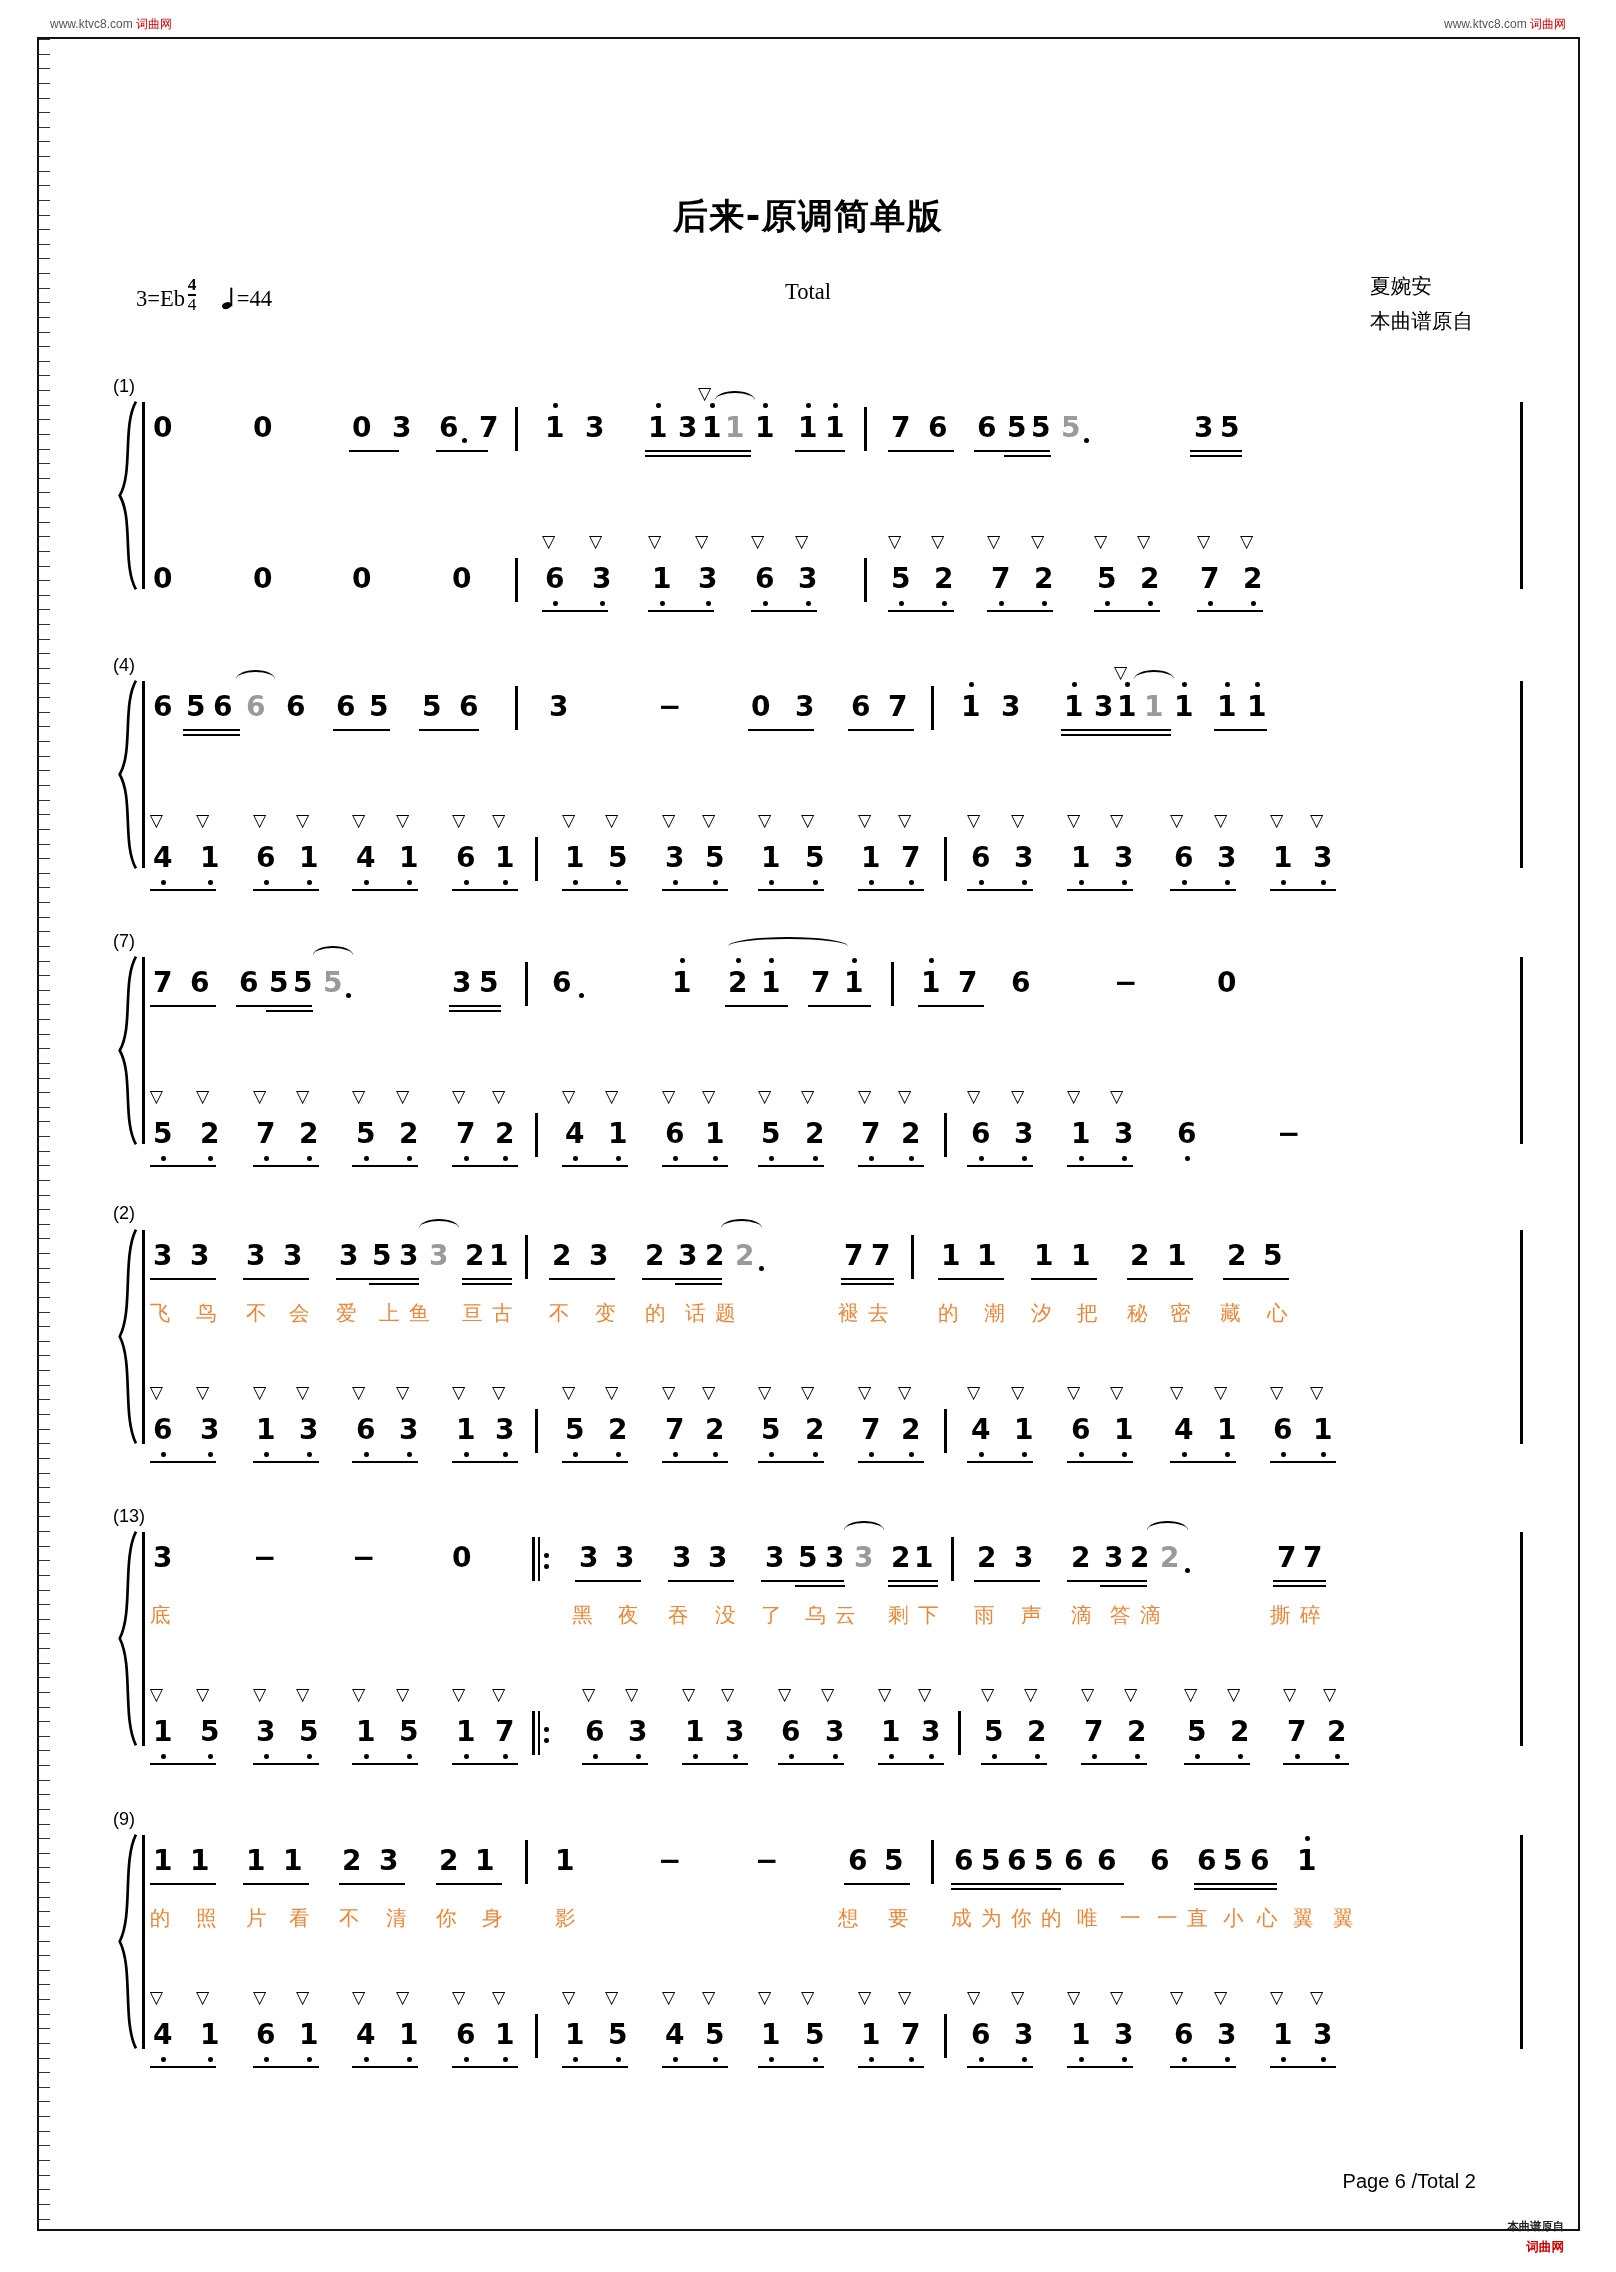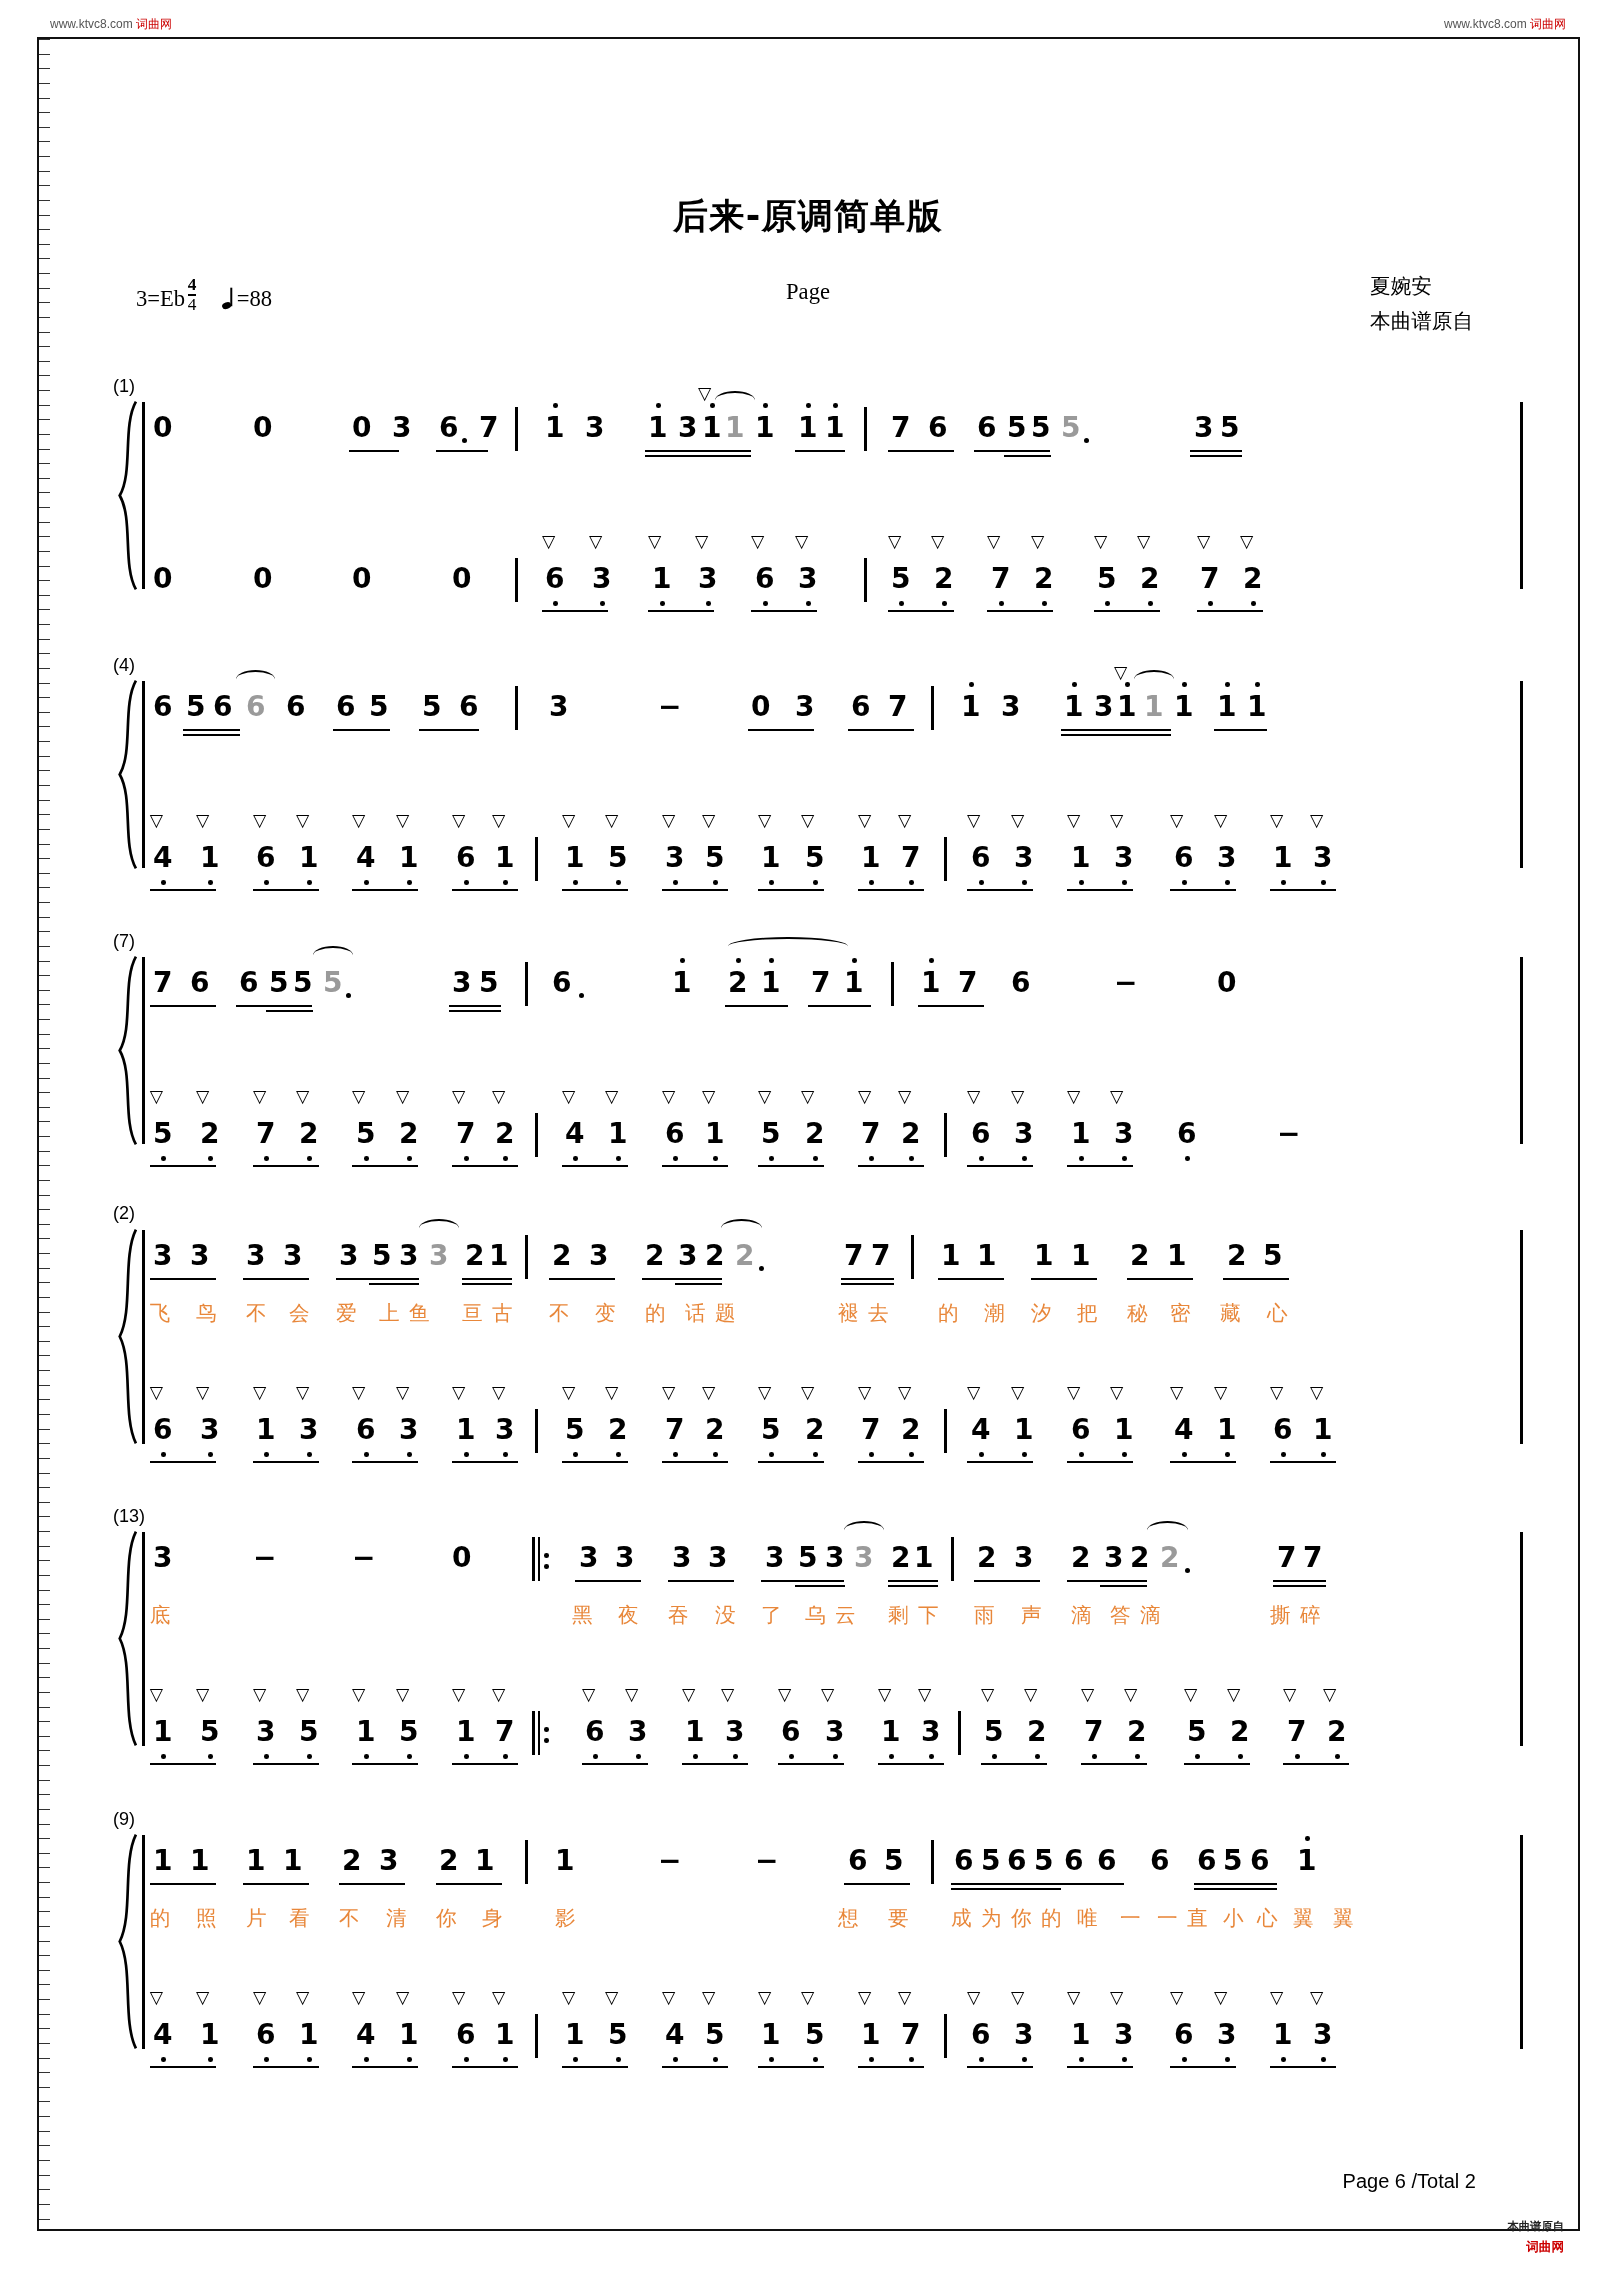--- a/index.html
+++ b/index.html
@@ -256,29 +256,29 @@
     <i style="top:2092px"></i>
     <i style="top:2106px"></i>
     <i style="top:2121px"></i>
     <i style="top:2136px"></i>
     <i style="top:2150px"></i>
     <i style="top:2165px"></i>
     <i style="top:2180px"></i>
   </div>
 
 <h1 class="title">后来-原调简单版</h1>
-<div class="subtitle">Page</div>
+<div class="subtitle">Total</div>
 
 <div class="meta-key">
   <span>3=Eb</span><span class="frac"><b>4</b><span style="border-top:2px solid #000;display:block;">4</span></span>
   <span class="tempo">
     <svg width="14.6" height="26.6" viewBox="0 0 22 40" style="vertical-align:-5.3px">
       <ellipse cx="7" cy="31" rx="7" ry="5" fill="#000" transform="rotate(-18 7 31)"></ellipse>
       <rect x="12.5" y="4" width="3" height="28" fill="#000"></rect>
-    </svg><span>=88</span>
+    </svg><span>=44</span>
   </span>
 </div>
 
 <div class="credits">
   <div>夏婉安</div>
   <div>本曲谱原自</div>
 </div>
 
 <div class="syslabel" style="left:113px;top:376px;">(1)</div>
 <div class="system" style="top:399px;height:193px;">

